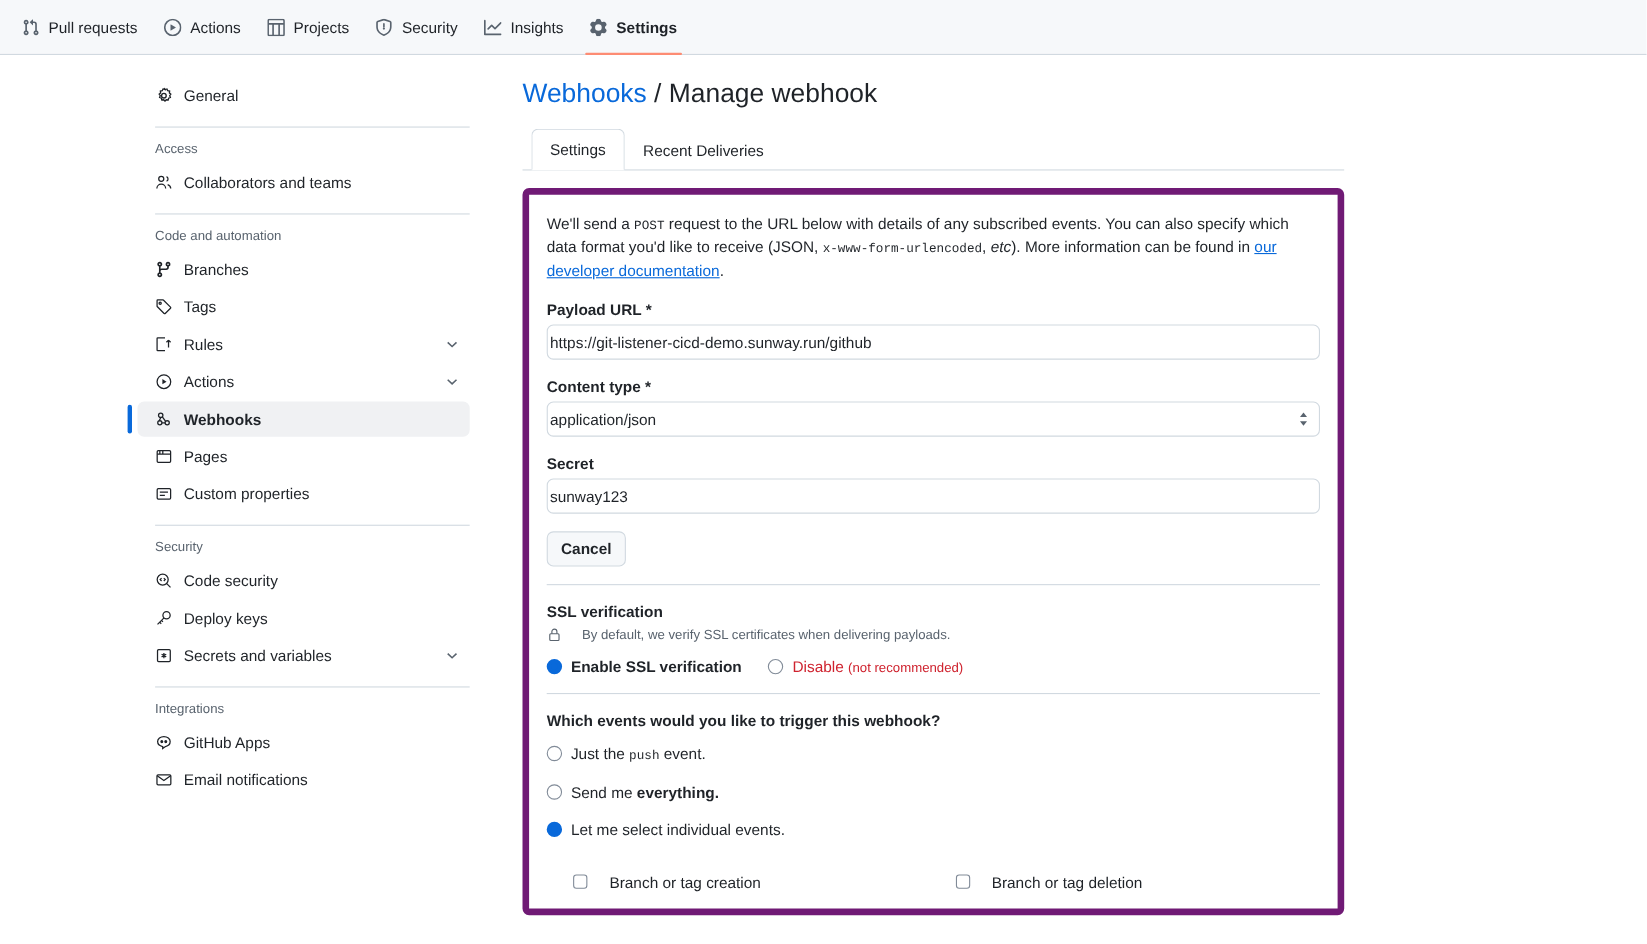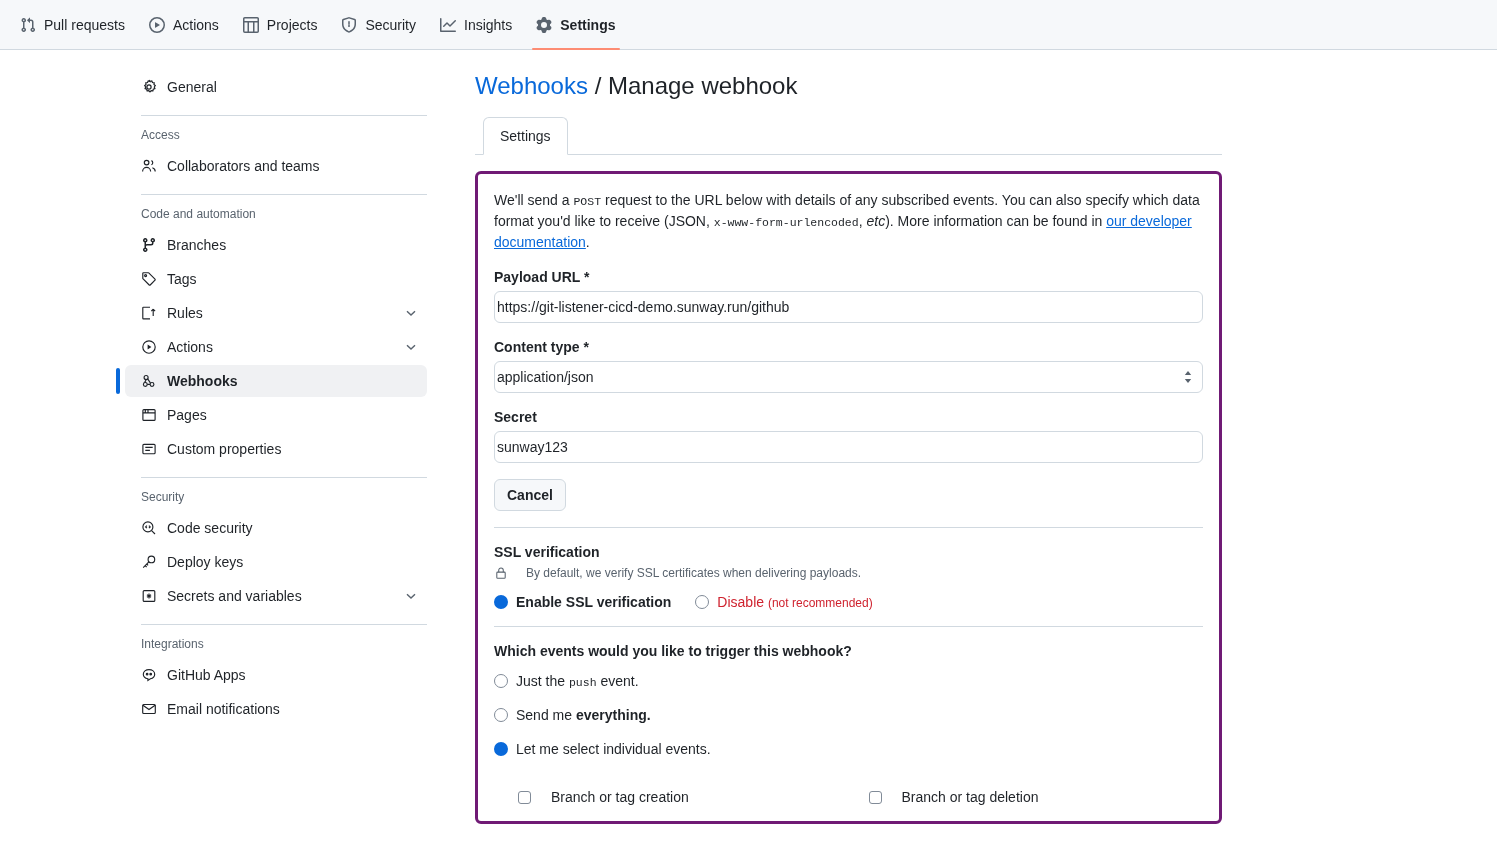--- a/index.html
+++ b/index.html
@@ -127,21 +127,21 @@
     white-space: nowrap;
   }
   .tab.active {
     background: #ffffff;
     border-color: #d1d9e0;
     border-bottom: 1px solid #ffffff;
   }
 
   
   .box {
-    border: 3px solid #701a75;
+    border: 6px solid #701a75;
     border-radius: 6px;
     padding: 16px;
     background: #fff;
   }
   .intro {
     font-size: 14px;
     line-height: 1.5;
     margin: 0 0 16px 0;
     color: #1f2328;
   }
@@ -531,20 +531,21 @@
   </div>
 
   <div class="content">
 
     <h1 class="crumb">
       <a>Webhooks</a><span class="sep"> / </span><span class="cur">Manage webhook</span>
     </h1>
 
     <div class="tabnav">
       <div class="tab active">Settings</div>
+      <div class="tab">Recent Deliveries</div>
     </div>
 
     <div class="box">
 
       <p class="intro"><span>We'll send a </span><code class="inl">POST</code><span> request to the URL below with details of any subscribed events. You can also specify which data format you'd like to receive (JSON, </span><code class="inl">x-www-form-urlencoded</code><span>, </span><em>etc</em><span>). More information can be found in </span><a>our developer documentation</a><span>.</span></p>
 
       <div class="field">
         <label class="flabel">Payload URL *</label>
         <input class="finput" type="text" value="https://git-listener-cicd-demo.sunway.run/github" style="">
       </div>

